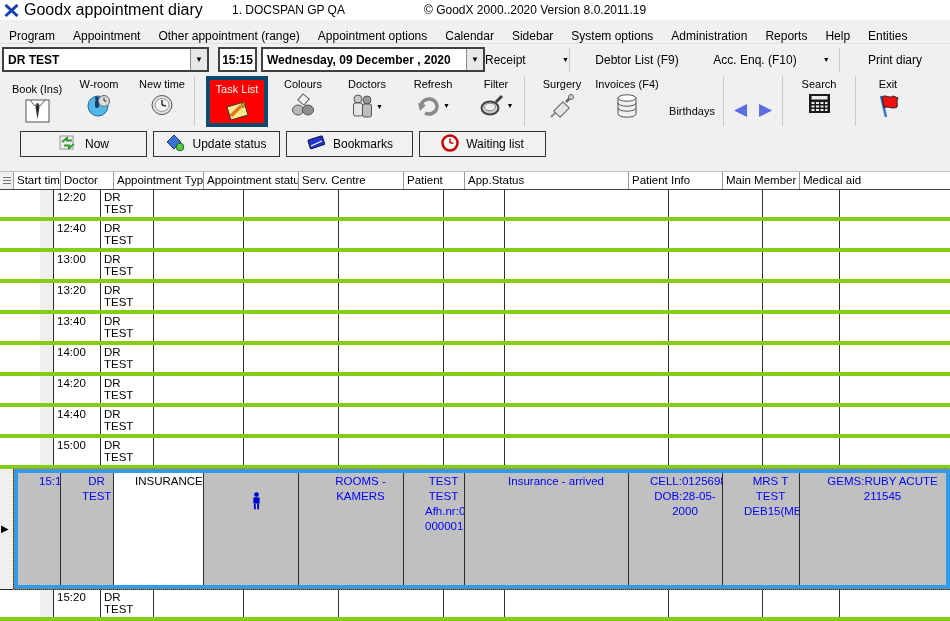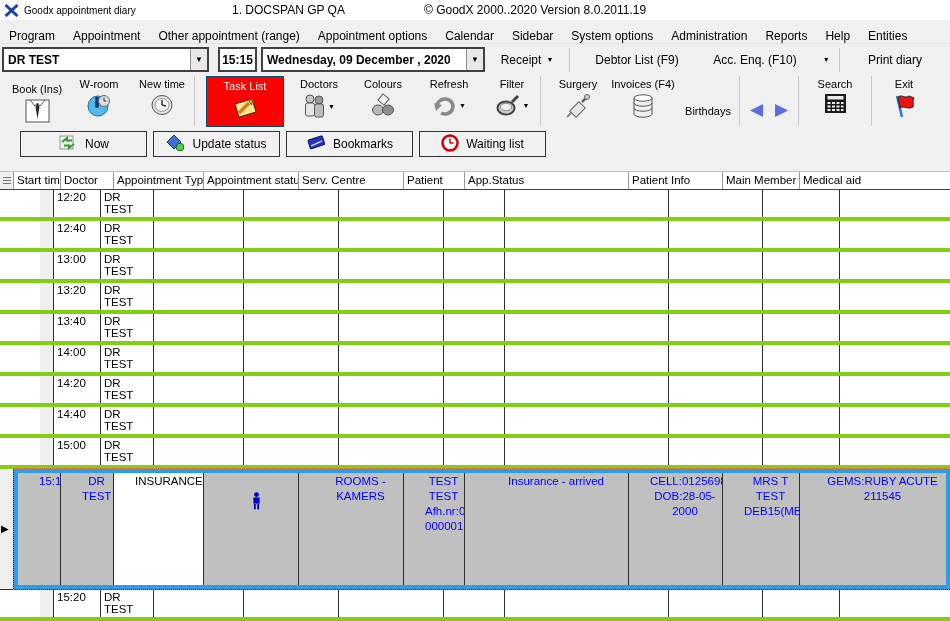--- a/index.html
+++ b/index.html
@@ -4,21 +4,21 @@
 <style>
   * { box-sizing: border-box; margin: 0; padding: 0; }
   html,body { background:#fff; }
   .app { position:relative; width:950px; height:621px; overflow:hidden;
          font-family:"Liberation Sans", sans-serif; font-size:12px; color:#000; background:#fff; }
 
   
   .titlebar { position:absolute; top:0; left:0; right:0; height:20px; background:#fff;
               display:flex; align-items:center; }
   .titlebar .logo { margin-left:4px; display:flex; align-items:center; }
-  .titlebar .wtitle { margin-left:5px; font-size:10px; }
+  .titlebar .wtitle { margin-left:5px; font-size:16px; }
   .titlebar .practice { position:absolute; left:232px; }
   .titlebar .version { position:absolute; left:424px; }
 
   
   .menubar { position:absolute; top:20px; left:0; right:0; height:24px; background:#f0f0f0;
              display:flex; align-items:flex-end; border-bottom:1px solid #e2e2e2; }
   .menu-item { padding:0 9px; cursor:default; }
 
   
   .toolbar1 { position:absolute; top:44px; left:0; right:0; height:31px; background:#f0f0f0;
@@ -26,40 +26,40 @@
   .combo { height:25px; background:#fff; border:2px solid #404040; display:flex; align-items:center;
            font-weight:bold; }
   .combo .cv { flex:1; padding:0 4px; white-space:nowrap; overflow:hidden; }
   .combo-btn { width:17px; height:100%; background:#e8e8e8; border-left:1px solid #909090;
                display:flex; align-items:center; justify-content:center; font-size:8px; color:#000; }
   .doctor-combo { width:207px; margin-left:2px; }
   .timebox { width:39px; height:25px; margin-left:9px; background:#fff; border:2px solid #404040;
              font-weight:bold; display:flex; align-items:center; justify-content:center; }
   .date-combo { width:224px; margin-left:4px; }
   .flatbtn { height:100%; display:flex; align-items:center; justify-content:center; cursor:default; }
-  .fb-receipt { width:84px; }
+  .fb-receipt { width:84px;justify-content:space-between; }
   .fb-receipt .dd { font-size:7px; margin-left:5px; }
   .tsep { width:1px; height:24px; background:#c9c9c9; }
   .fb-debtor { width:134px; }
   .fb-accenq { width:135px; }
   .fb-accenq .dd { font-size:7px; margin-left:26px; }
   .fb-print { flex:1; }
 
   
   .toolbar2 { position:absolute; top:75px; left:0; right:0; height:55px; background:#f0f0f0;
               display:flex; align-items:flex-start; padding-left:6px; }
   .tool { display:flex; flex-direction:column; align-items:center; padding-top:3px; height:52px; }
   .tool .tlabel { font-size:11px; white-space:nowrap; }
   .tool .ticon { margin-top:3px; display:flex; align-items:center; }
   .tool .ddarrow { font-size:7px; color:#000; margin-left:2px; align-self:flex-end; margin-bottom:8px; }
   .t-book { width:62px;justify-content:center; }
   .t-wroom { width:62px; }
   .t-newtime { width:64px; }
   .vsep { width:1px; height:50px; background:#c9c9c9; margin-top:1px; }
-  .t-task { width:78px; margin-left:11px; background:#ff0000; border:1px solid #0c4a6e; color:#f4f4f4;
+  .t-task { width:62px; margin-left:11px; background:#ff0000; border:4px solid #0c4a6e; color:#f4f4f4;
             height:51px; margin-top:1px; }
   .t-doctors { width:58px; margin-left:6px; flex-direction:column; }
   .iconrow { display:flex; align-items:center; }
   .t-colours { width:58px; margin-left:6px; }
   .t-refresh { width:58px; margin-left:8px; }
   .t-filter { width:56px; margin-left:6px;align-items:center; }
   .t-surgery { width:58px; margin-left:8px; }
   .t-invoices { width:68px; margin-left:2px; }
   .t-birthdays { width:62px; justify-content:center; height:52px; }
   .t-birthdays .tlabel { margin-top:16px; }
@@ -194,42 +194,42 @@
     <div class="tool t-task">
       <span class="tlabel">Task List</span>
       <span class="ticon">
         <svg width="28" height="24" viewBox="0 0 28 24">
             <polygon points="4,9 21,4 25,17 8,22" fill="#ffe98a" stroke="#333"></polygon>
             <line x1="8" y1="18" x2="18" y2="8" stroke="#e07820" stroke-width="3.5"></line>
             <polygon points="18,6 22,4 20.5,10" fill="#f0c020" stroke="#7a5a00"></polygon>
           </svg>
       </span>
     </div>
+    <div class="tool t-colours">
+      <span class="tlabel">Colours</span>
+      <span class="ticon">
+        <svg width="26" height="24" viewBox="0 0 26 24">
+            <rect x="9.5" y="2.5" width="8" height="8" fill="#f2f2f2" stroke="#555" transform="rotate(40 13.5 6.5)"></rect>
+            <ellipse cx="8" cy="17" rx="5.5" ry="5" fill="#b8b8b8" stroke="#555"></ellipse>
+            <ellipse cx="18" cy="17" rx="5.5" ry="5" fill="#8f8f8f" stroke="#555"></ellipse>
+          </svg>
+      </span>
+    </div>
     <div class="tool t-doctors">
       <span class="tlabel">Doctors</span>
       <span class="iconrow">
         <span class="ticon">
           <svg width="23" height="25" viewBox="0 0 23 25">
               <circle cx="7" cy="6" r="4" fill="#c8c8c8" stroke="#555"></circle>
               <rect x="2.5" y="10" width="9" height="13" rx="2" fill="#e6e6e6" stroke="#555"></rect>
               <circle cx="16" cy="7" r="4" fill="#9a9a9a" stroke="#555"></circle>
               <rect x="11.5" y="11" width="9" height="13" rx="2" fill="#bdbdbd" stroke="#555"></rect>
             </svg>
         </span>
         <span class="ddarrow">▼</span>
-      </span>
-    </div>
-    <div class="tool t-colours">
-      <span class="tlabel">Colours</span>
-      <span class="ticon">
-        <svg width="26" height="24" viewBox="0 0 26 24">
-            <rect x="9.5" y="2.5" width="8" height="8" fill="#f2f2f2" stroke="#555" transform="rotate(40 13.5 6.5)"></rect>
-            <ellipse cx="8" cy="17" rx="5.5" ry="5" fill="#b8b8b8" stroke="#555"></ellipse>
-            <ellipse cx="18" cy="17" rx="5.5" ry="5" fill="#8f8f8f" stroke="#555"></ellipse>
-          </svg>
       </span>
     </div>
     <div class="tool t-refresh">
       <span class="tlabel">Refresh</span>
       <span class="iconrow">
         <span class="ticon">
           <svg width="25" height="24" viewBox="0 0 25 24">
               <path d="M5 14 a8 7.5 0 1 1 4 6" fill="none" stroke="#8a8a8a" stroke-width="3.5"></path>
               <polygon points="2,10 10,12 4,18" fill="#8a8a8a"></polygon>
             </svg>

